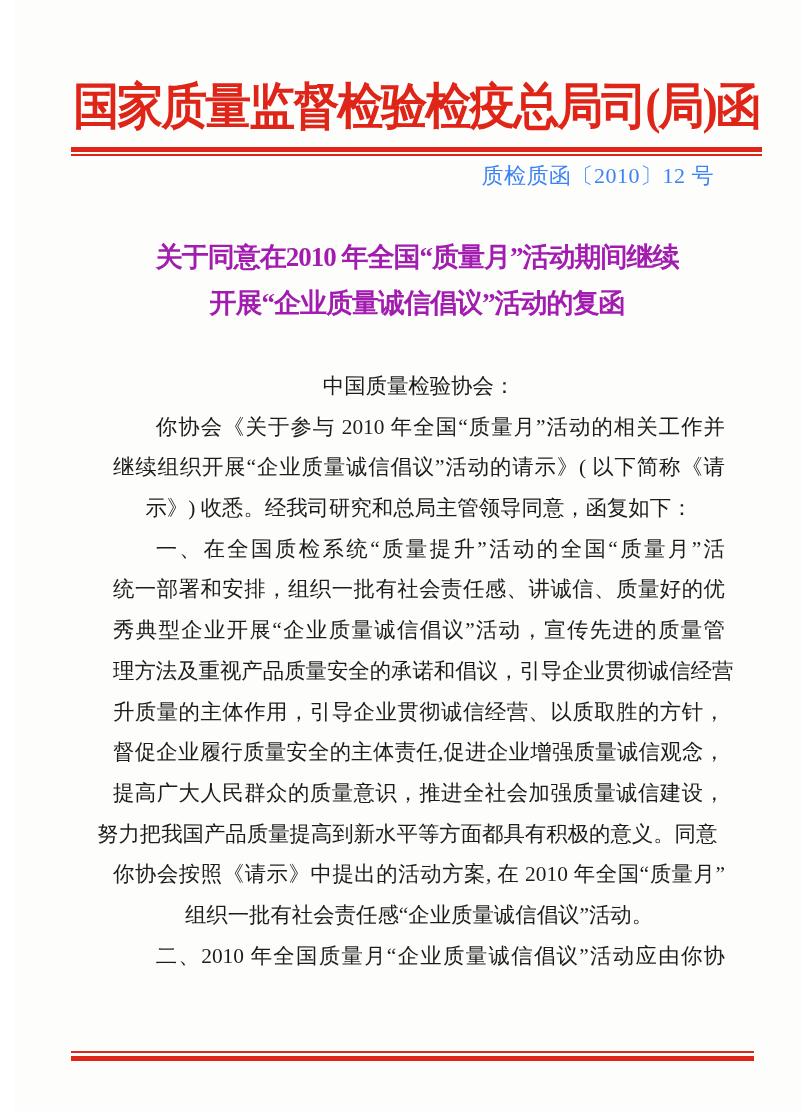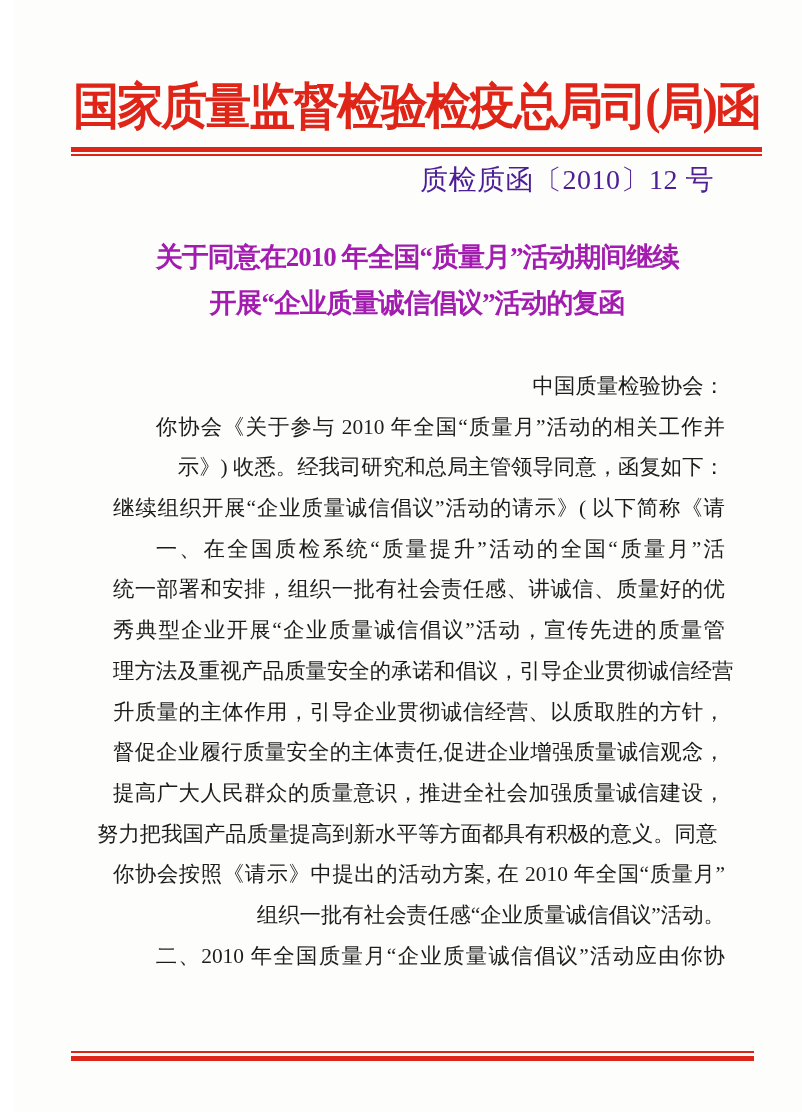--- a/index.html
+++ b/index.html
@@ -34,23 +34,23 @@
   .header-rule .gap { height: 2px; }
   .header-rule .b2 { height: 2px; }
   .footer-rule { top: 1051px; width: 683px; }
   .footer-rule .b1 { height: 2px; }
   .footer-rule .gap { height: 3px; }
   .footer-rule .b2 { height: 5px; }
   .doc-number {
     position: absolute;
     top: 161px;
     right: 102px;
-    font-size: 28px;
+    font-size: 22px;
     letter-spacing: 0.5px;
-    color: #4c1d95;
+    color: #3b82f6;
     white-space: nowrap;
   }
   .subject {
     position: absolute;
     top: 234px;
     left: 80px;
     width: 646px;
     text-align: center;
     font-size: 27px;
     font-weight: bold;
@@ -64,21 +64,21 @@
     top: 366px;
     left: 99px;
     width: 612px;
     font-size: 21.4px;
     color: #1c1c1c;
   }
   .body-line {
     height: 40.7px;
     line-height: 40.7px;
     white-space: nowrap;
-    text-align: right;
+    text-align: center;
   }
   .body-line.justify {
     text-align: justify;
     text-align-last: justify;
   }
   .body-line.indent { text-indent: 2em; }
   .body-line.wide {
     margin-left: -16px;
     width: 620px;
     letter-spacing: -0.4px;
@@ -100,22 +100,22 @@
   <div class="doc-number">质检质函〔2010〕12 号</div>
 
   <div class="subject">
     <div>关于同意在2010 年全国“质量月”活动期间继续</div>
     <div>开展“企业质量诚信倡议”活动的复函</div>
   </div>
 
   <div class="body-block" id="body-lines">
       <div class="body-line">中国质量检验协会：</div>
       <div class="body-line justify indent">你协会《关于参与 2010 年全国“质量月”活动的相关工作并</div>
+      <div class="body-line justify">继续组织开展“企业质量诚信倡议”活动的请示》( 以下简称《请</div>
       <div class="body-line">示》) 收悉。经我司研究和总局主管领导同意，函复如下：</div>
-      <div class="body-line justify">继续组织开展“企业质量诚信倡议”活动的请示》( 以下简称《请</div>
       <div class="body-line justify indent">一、在全国质检系统“质量提升”活动的全国“质量月”活</div>
       <div class="body-line justify">统一部署和安排，组织一批有社会责任感、讲诚信、质量好的优</div>
       <div class="body-line justify">秀典型企业开展“企业质量诚信倡议”活动，宣传先进的质量管</div>
       <div class="body-line justify">理方法及重视产品质量安全的承诺和倡议，引导企业贯彻诚信经营</div>
       <div class="body-line justify">升质量的主体作用，引导企业贯彻诚信经营、以质取胜的方针，</div>
       <div class="body-line justify">督促企业履行质量安全的主体责任,促进企业增强质量诚信观念，</div>
       <div class="body-line justify">提高广大人民群众的质量意识，推进全社会加强质量诚信建设，</div>
       <div class="body-line justify wide">努力把我国产品质量提高到新水平等方面都具有积极的意义。同意</div>
       <div class="body-line justify">你协会按照《请示》中提出的活动方案, 在 2010 年全国“质量月”</div>
       <div class="body-line">组织一批有社会责任感“企业质量诚信倡议”活动。</div>

